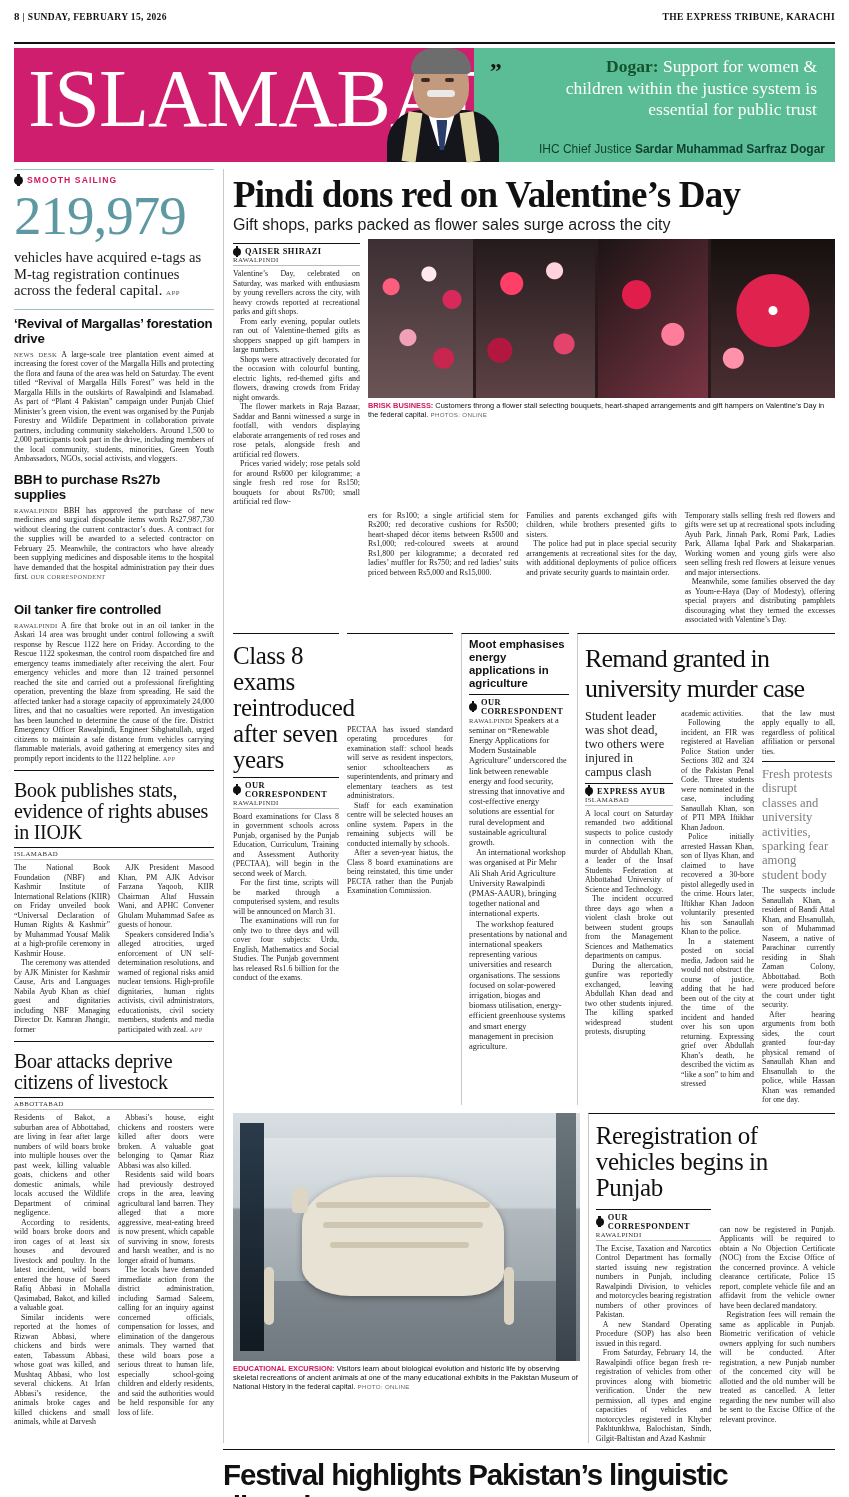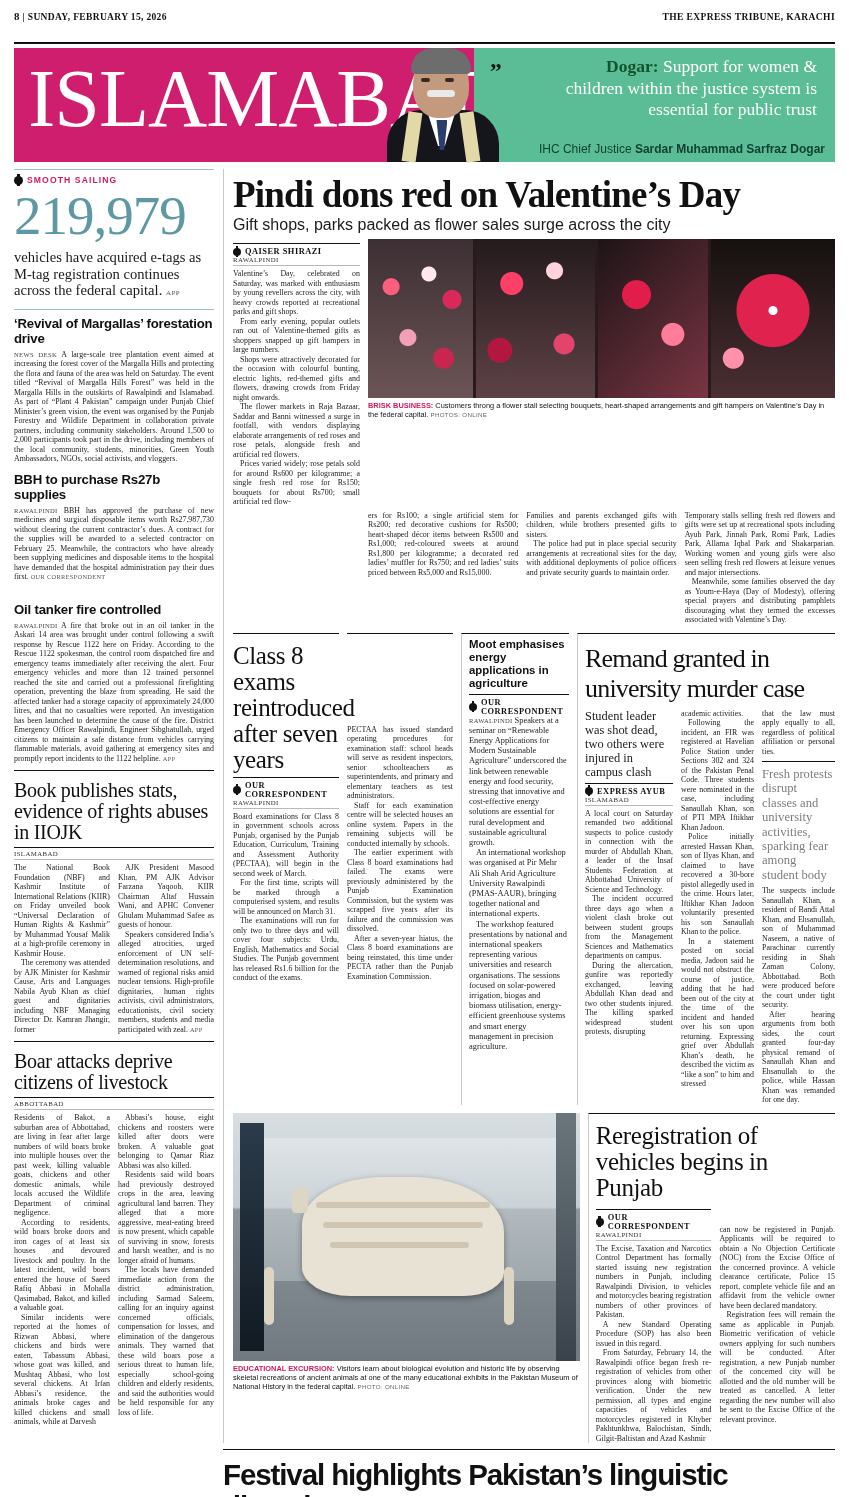--- a/index.html
+++ b/index.html
@@ -299,21 +299,20 @@
             <p>For the first time, scripts will be marked through a computerised system, and results will be announced on March 31.</p>
             <p>The examinations will run for only two to three days and will cover four subjects: Urdu, English, Mathematics and Social Studies. The Punjab government has released Rs1.6 billion for the conduct of the exams.</p>
           </div>
         </div>
 
         <div style="width:106px;flex:none;border-top:1.8px solid #111;padding-top:4px;">
           <div style="height:74px;"></div>
           <div class="bd" style="margin-top:13px">
             <p class="first">PECTAA has issued standard operating procedures for examination staff: school heads will serve as resident inspectors, senior schoolteachers as superintendents, and primary and elementary teachers as test administrators.</p>
             <p>Staff for each examination centre will be selected houses an online system. Papers in the remaining subjects will be conducted internally by schools.</p>
-            <p>The earlier experiment with Class 8 board examinations had failed. The exams were previously administered by the Punjab Examination Commission, but the system was scrapped five years after its failure and the commission was dissolved.</p>
             <p>After a seven-year hiatus, the Class 8 board examinations are being reinstated, this time under PECTA rather than the Punjab Examination Commission.</p>
           </div>
         </div>
 
         <div style="width:100px;flex:none;border-top:1.8px solid #111;padding-top:4px;border-left:.8px solid #c9c9c9;padding-left:7px;">
           <div class="sub-kicker">Moot emphasises energy applications in agriculture</div>
           <div class="byline">
             <span class="tg"></span>
             <span>OUR CORRESPONDENT</span>
           </div>

